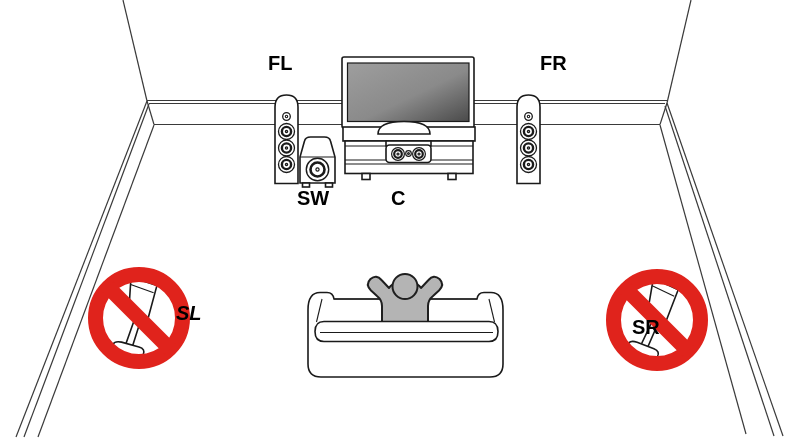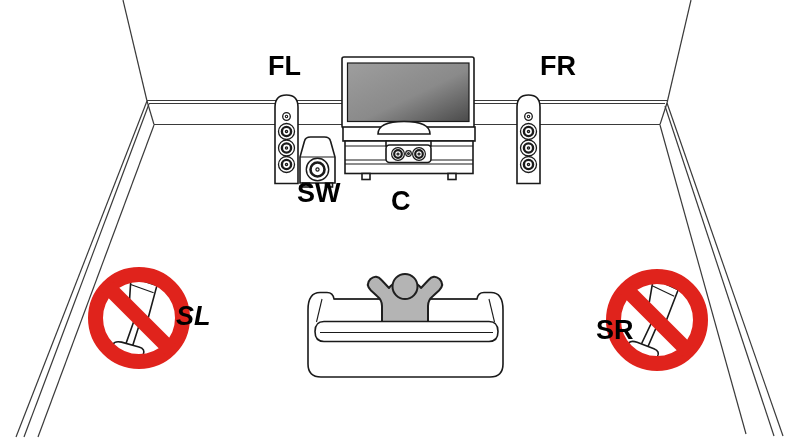--- a/index.html
+++ b/index.html
@@ -7,21 +7,21 @@
     position:relative;
     width:801px;height:445px;
     background:#ffffff;
     overflow:hidden;
     font-family:"Liberation Sans", sans-serif;
   }
   #art{position:absolute;left:0;top:0;}
   .spk-label{
     position:absolute;
     font-weight:700;
-    font-size:27px;
+    font-size:20px;
     line-height:1;
     color:#000;
     white-space:nowrap;
     z-index:5;
   }
   
   .room-line{stroke:var(--room-line,#3a3a3a);stroke-width:1.2;fill:none;}
   .obj{stroke:var(--outline,#1a1a1a);stroke-width:1.6;fill:#fff;}
   .obj-thin{stroke:var(--outline,#1a1a1a);stroke-width:1.1;fill:none;}
   .driver{stroke:var(--outline,#1a1a1a);fill:#fff;}
@@ -176,17 +176,17 @@
       <circle class="no-interior" r="50"></circle>
       <g transform="rotate(16)">
         <use href="#standSpeaker"></use>
       </g>
       <use href="#noMark"></use>
     </g>
   </svg>
 
   <div class="spk-label" style="left:268px;top:53px;">FL</div>
   <div class="spk-label" style="left:540px;top:53px;">FR</div>
-  <div class="spk-label" style="left:297px;top:180px;">SW</div>
+  <div class="spk-label" style="left:297px;top:188px;">SW</div>
   <div class="spk-label" style="left:391px;top:188px;">C</div>
   <div class="spk-label" style="left:176px;top:303px;font-style:italic;">SL</div>
-  <div class="spk-label" style="left:596px;top:317px;">SR</div>
+  <div class="spk-label" style="left:632px;top:317px;">SR</div>
 </div>
 
 </body></html>

